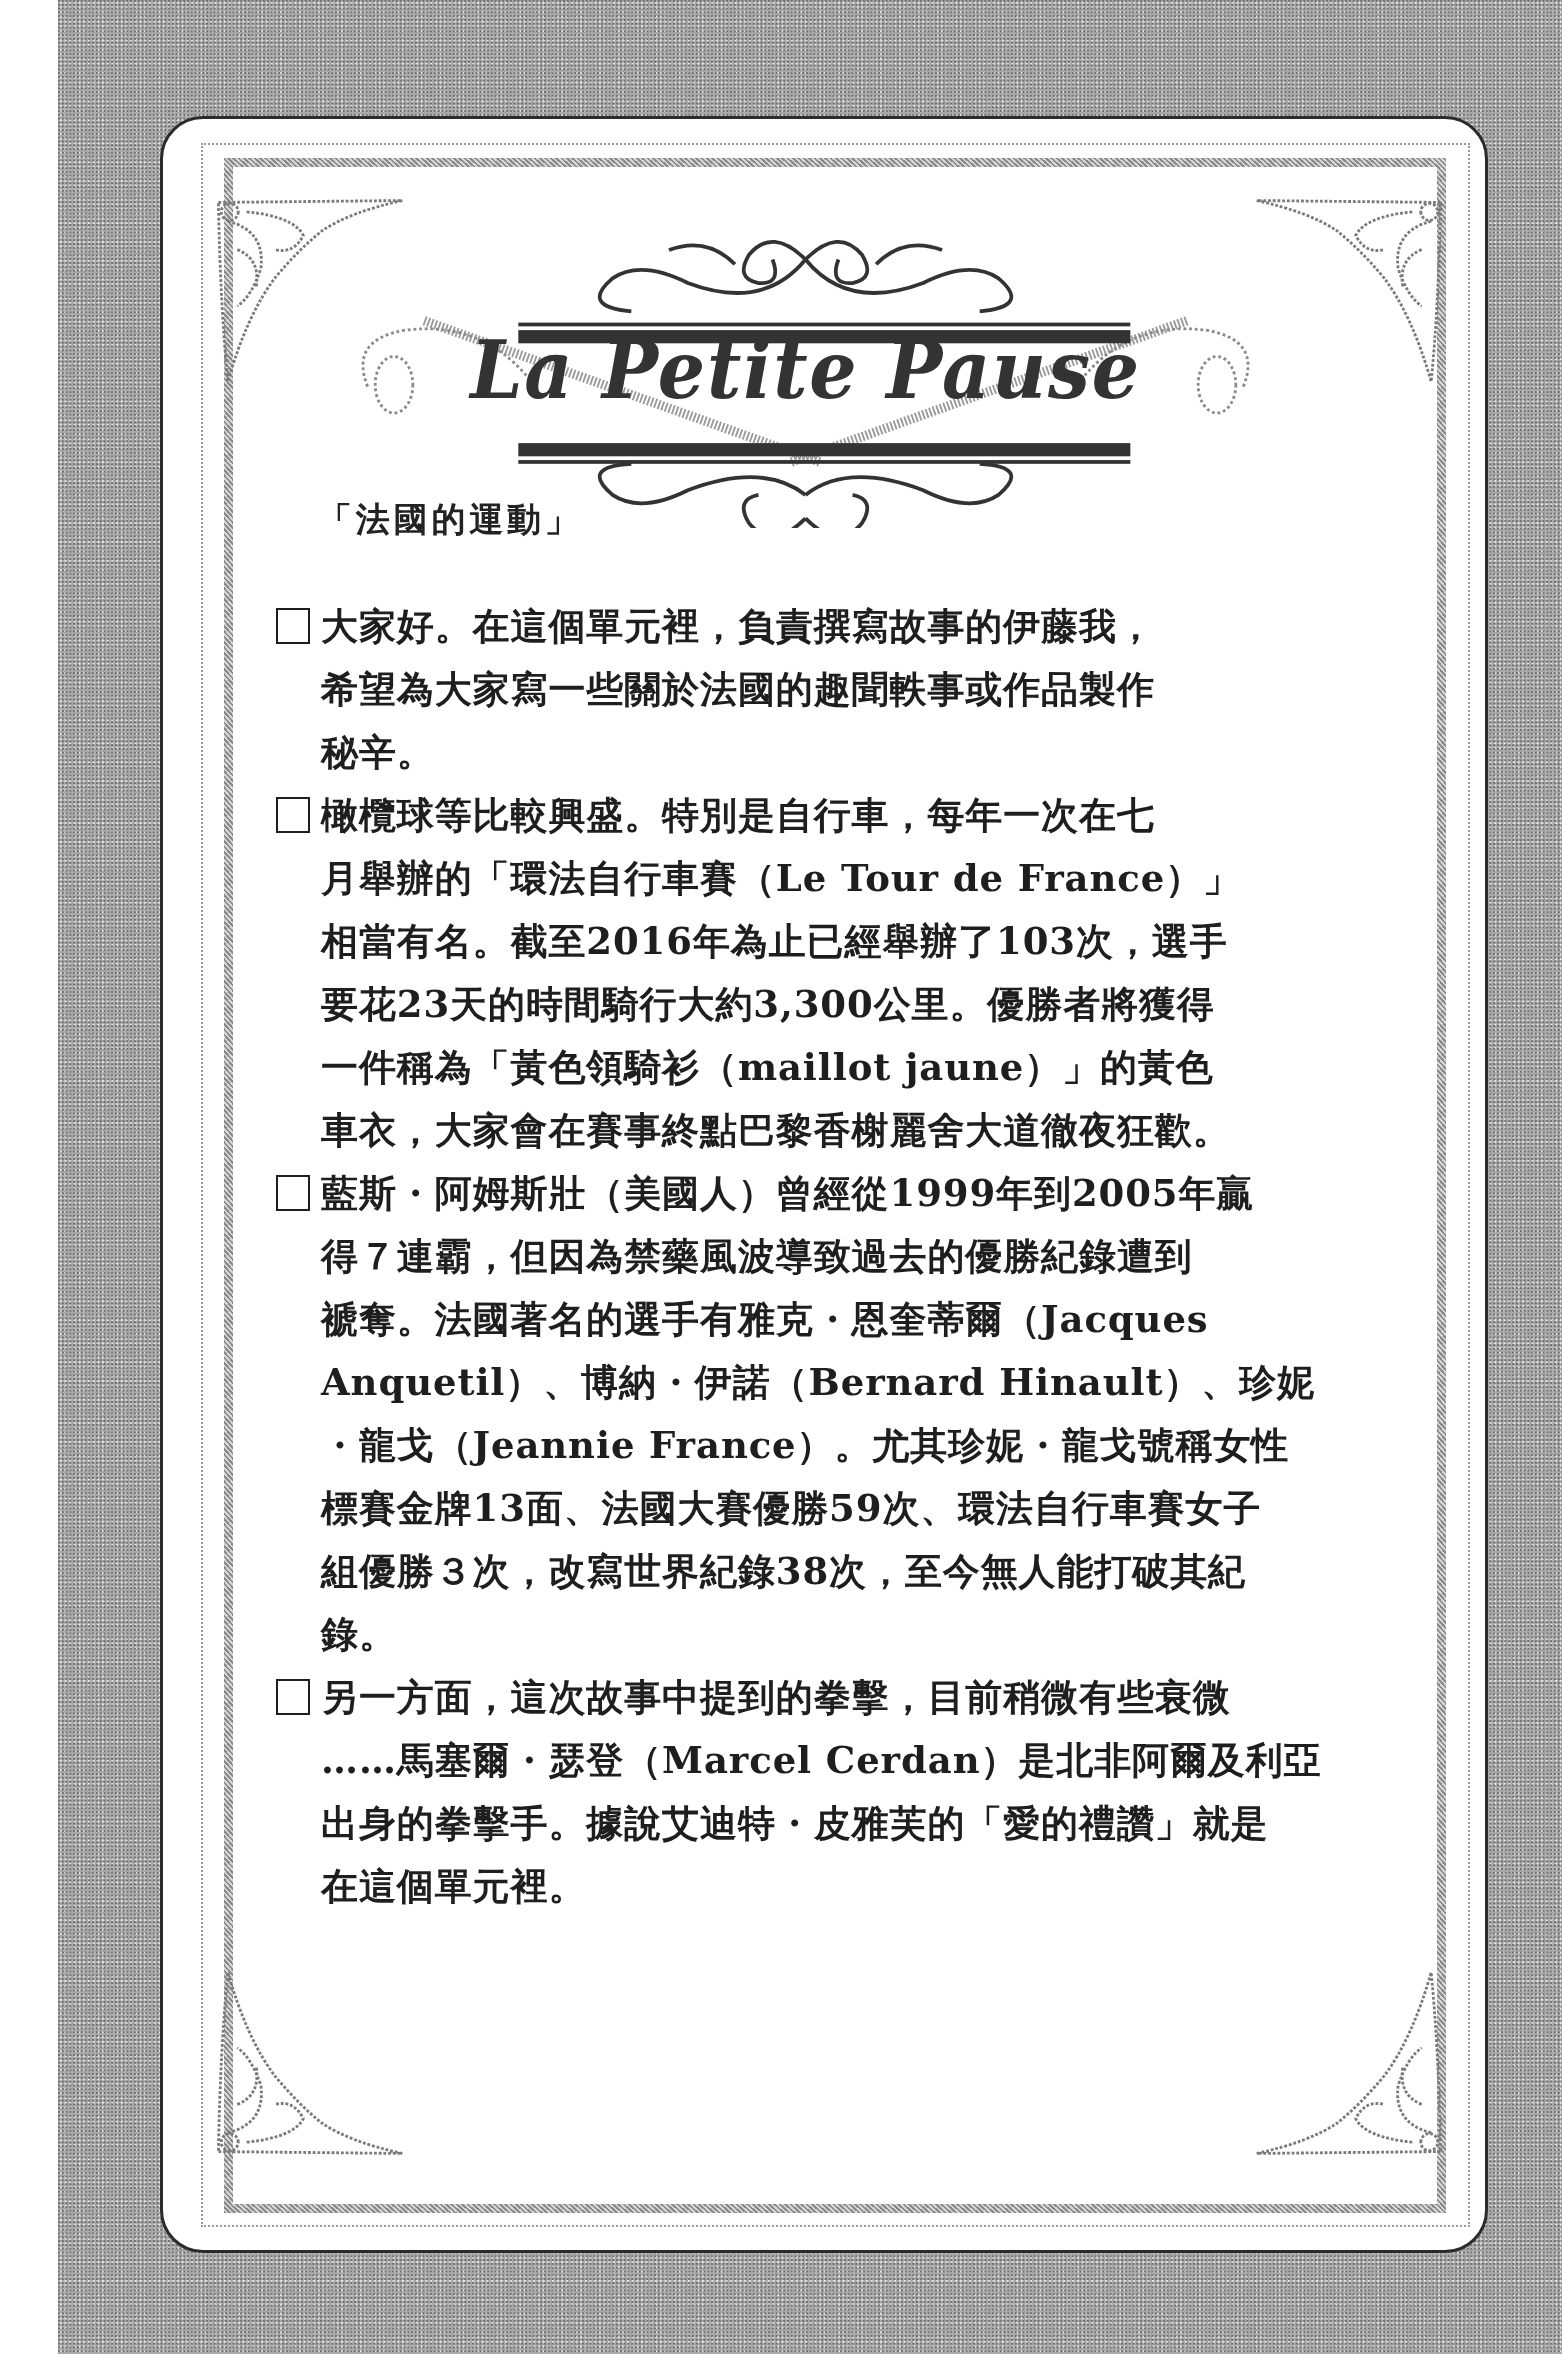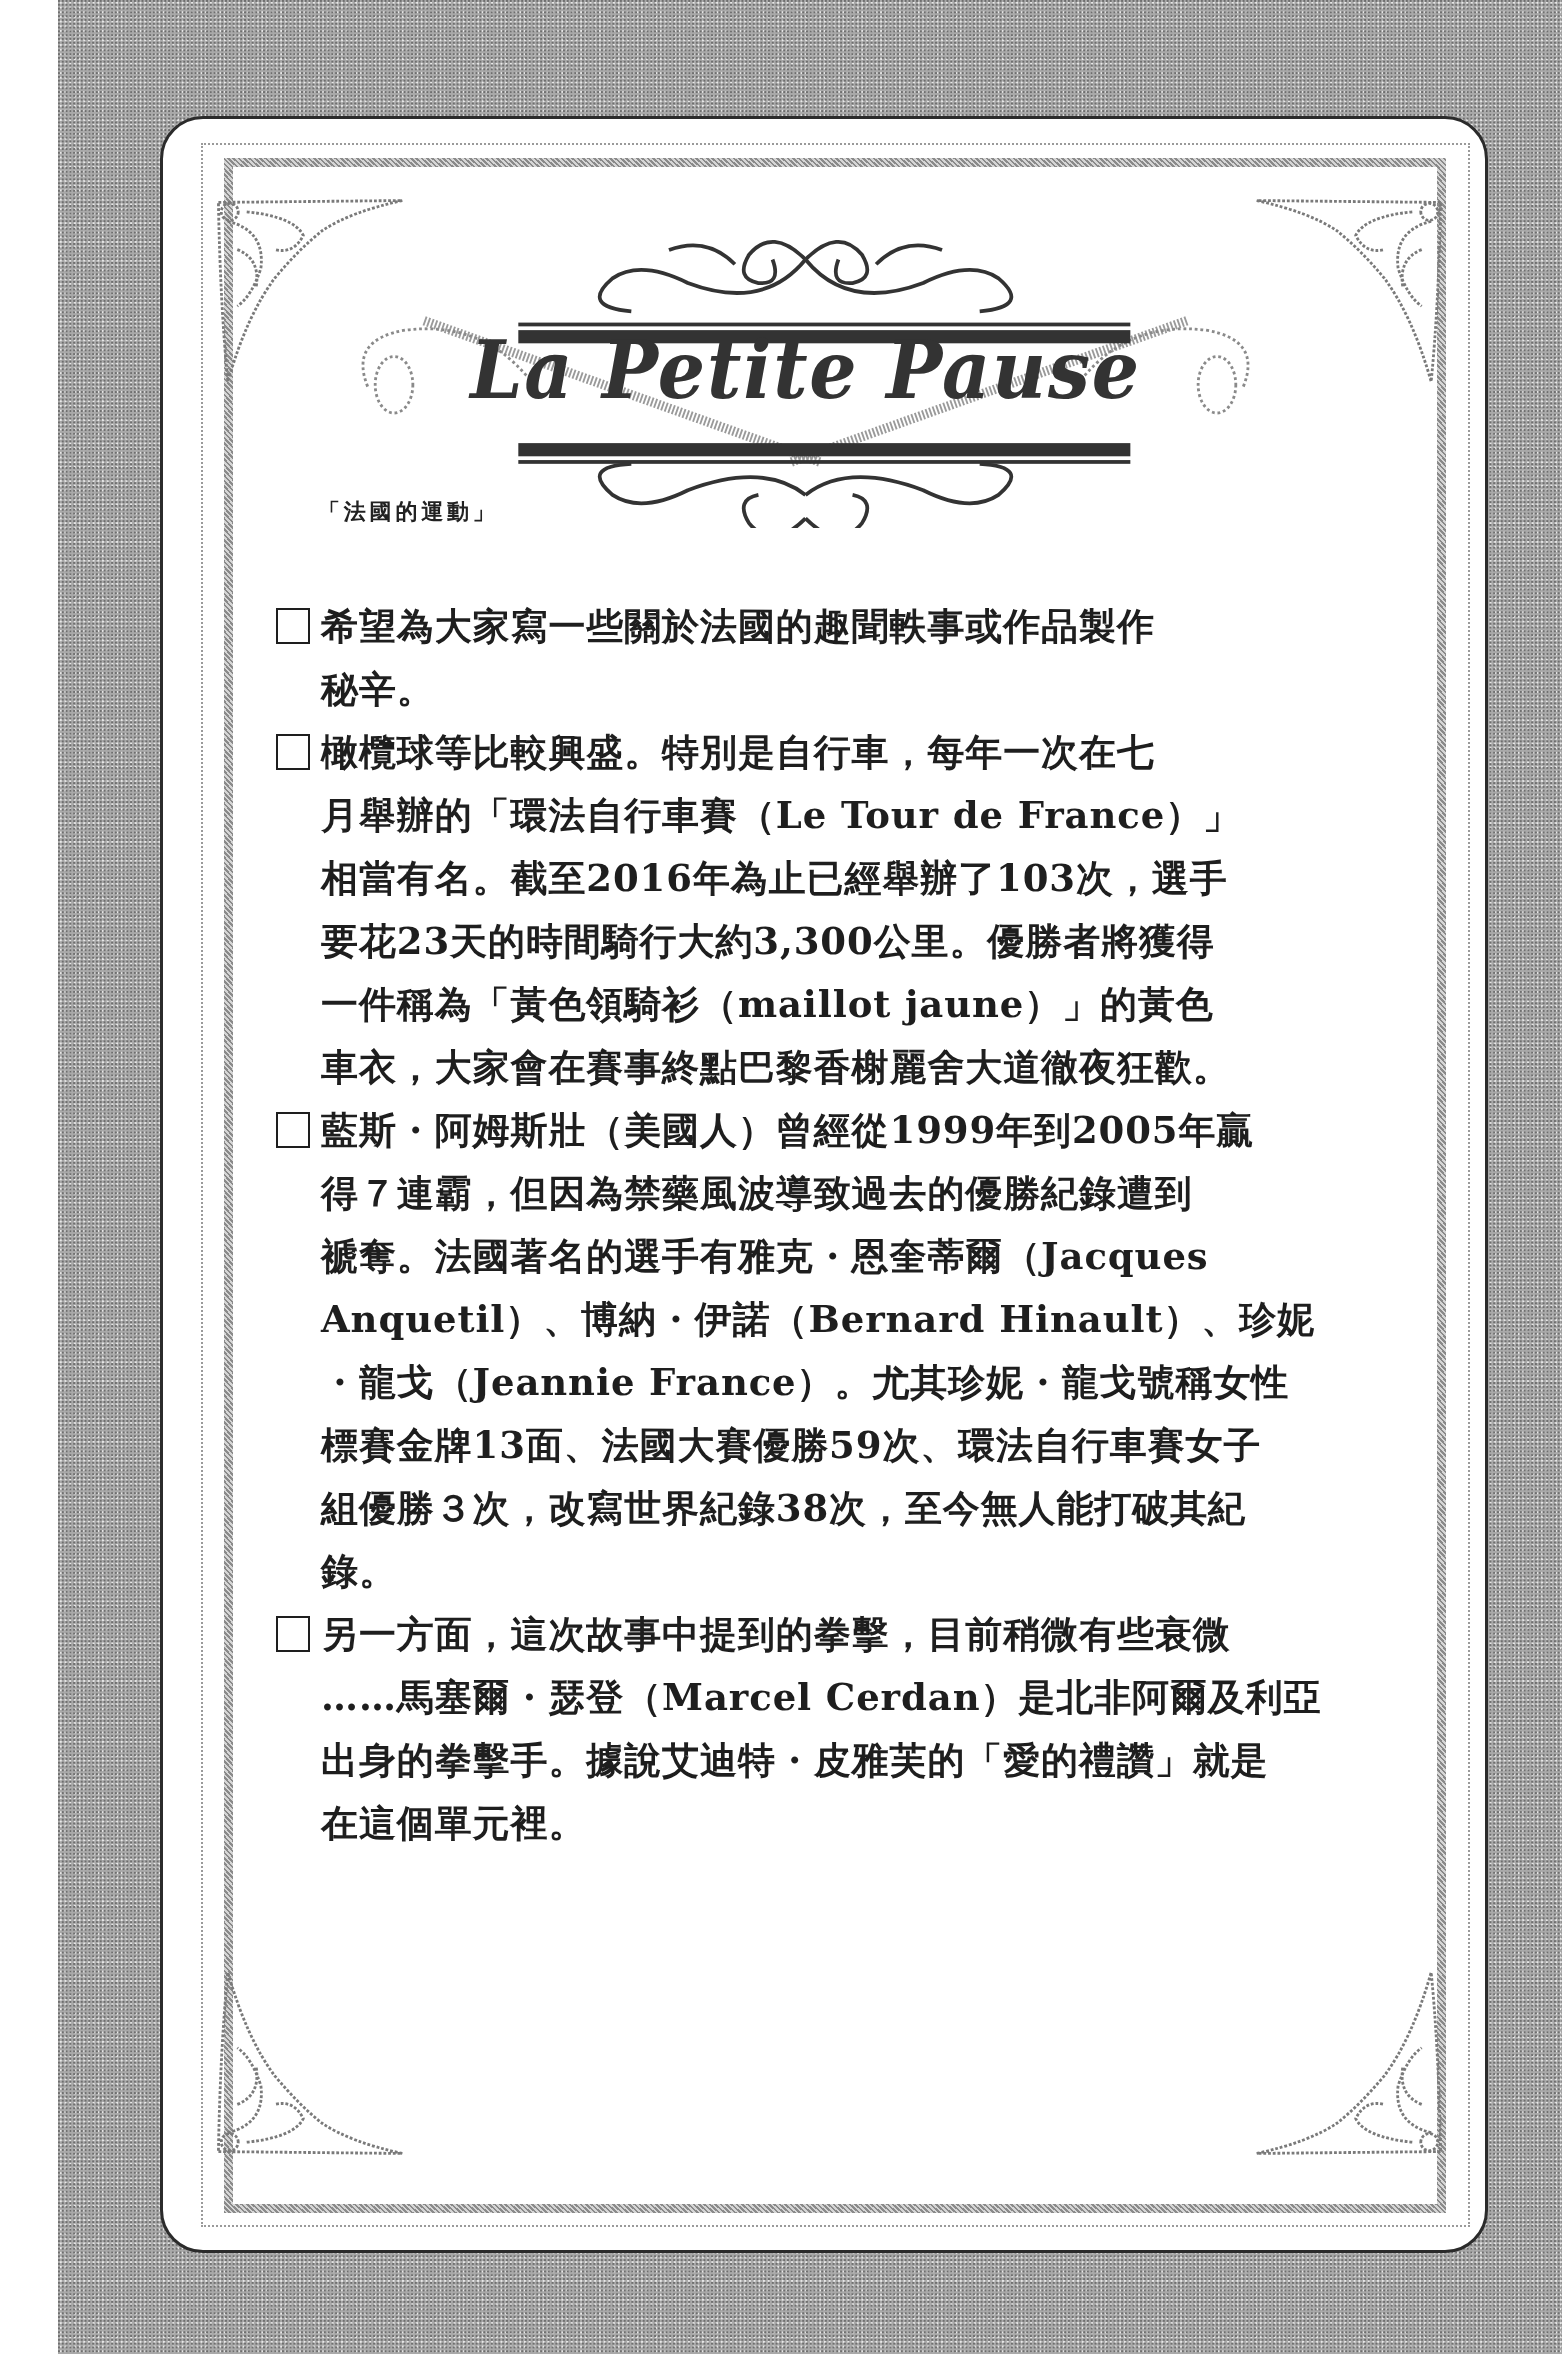--- a/index.html
+++ b/index.html
@@ -49,21 +49,21 @@
   .title-text {
     position:absolute; left:0; right:0; top:105px; text-align:center;
     font-family:"DejaVu Serif", "Liberation Serif", serif;
     font-style:italic; font-weight:bold;
     font-size:81px; color:#333333; letter-spacing:1.9px;
     transform:scaleX(0.92);
   }
 
   .subtitle {
     position:absolute; left:318px; top:497px;
-    font-size:22px; font-weight:bold; color:#222; letter-spacing:3.8px;
+    font-size:34px; font-weight:bold; color:#222; letter-spacing:3.8px;
   }
 
   .body {
     position:absolute; left:273px; top:595px; width:1177px;
   }
   .para { position:relative; margin:0; }
   .line {
     display:block; height:63px; line-height:63px;
     font-size:37px; font-weight:bold; color:#1e1e1e; white-space:nowrap;
     padding-left:48px; letter-spacing:0.9px;
@@ -161,20 +161,21 @@
     </g>
   </svg>
   <div class="title-text">La Petite Pause</div>
 </div>
 
 <div class="subtitle">「法國的運動」</div>
 
 <div class="body">
   <div class="para">
     <span class="bullet"></span>
+    <span class="line">大家好。在這個單元裡，負責撰寫故事的伊藤我，</span>
     <span class="line">希望為大家寫一些關於法國的趣聞軼事或作品製作</span>
     <span class="line">秘辛。</span>
   </div>
   <div class="para">
     <span class="bullet"></span>
     <span class="line">橄欖球等比較興盛。特別是自行車，每年一次在七</span>
     <span class="line">月舉辦的「環法自行車賽（Le Tour de France）」</span>
     <span class="line">相當有名。截至2016年為止已經舉辦了103次，選手</span>
     <span class="line">要花23天的時間騎行大約3,300公里。優勝者將獲得</span>
     <span class="line">一件稱為「黃色領騎衫（maillot jaune）」的黃色</span>

